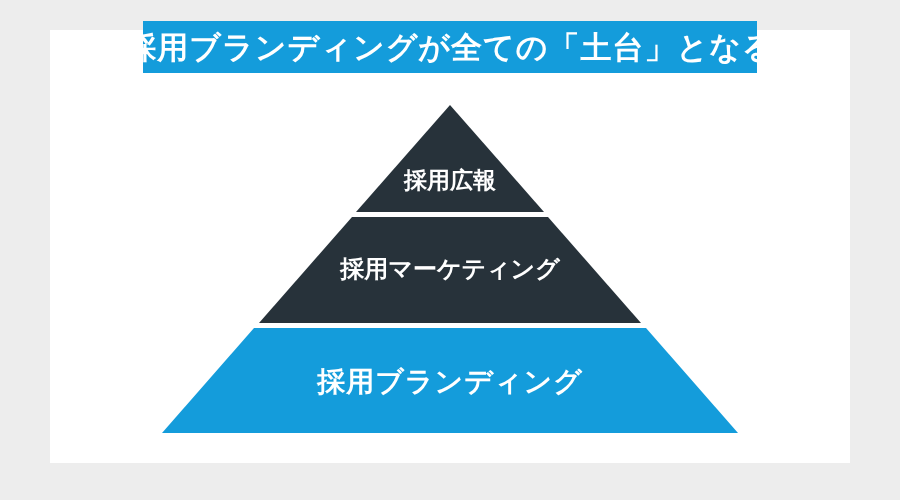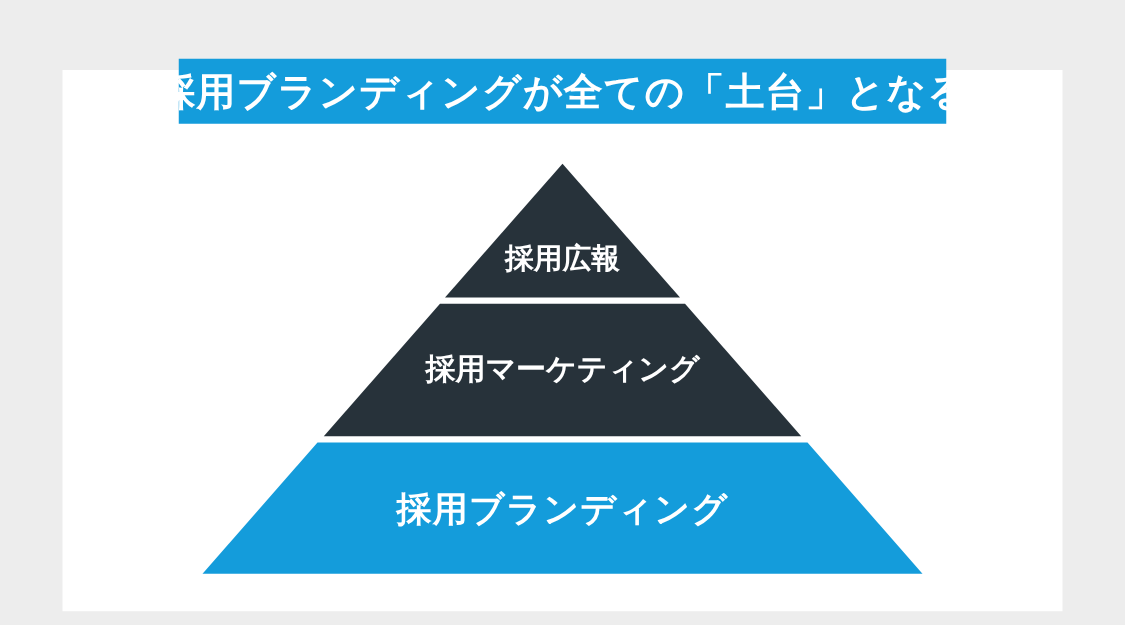--- a/index.html
+++ b/index.html
@@ -8,21 +8,20 @@
     width: 900px;
     height: 500px;
     overflow: hidden;
     background: #EDEDED;
     font-family: "Liberation Sans", sans-serif;
   }
   .stage {
     position: relative;
     width: 900px;
     height: 428px;
-    margin-top: 26px;
   }
   svg {
     display: block;
     position: absolute;
     left: 0;
     top: 0;
   }
   svg text {
     font-family: "Liberation Sans", sans-serif;
     font-weight: bold;

